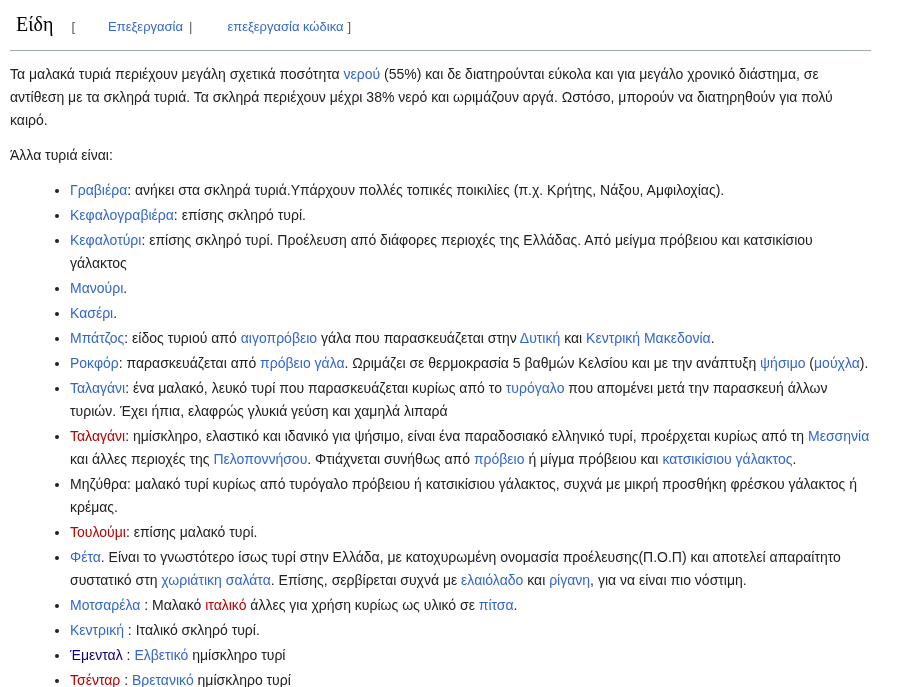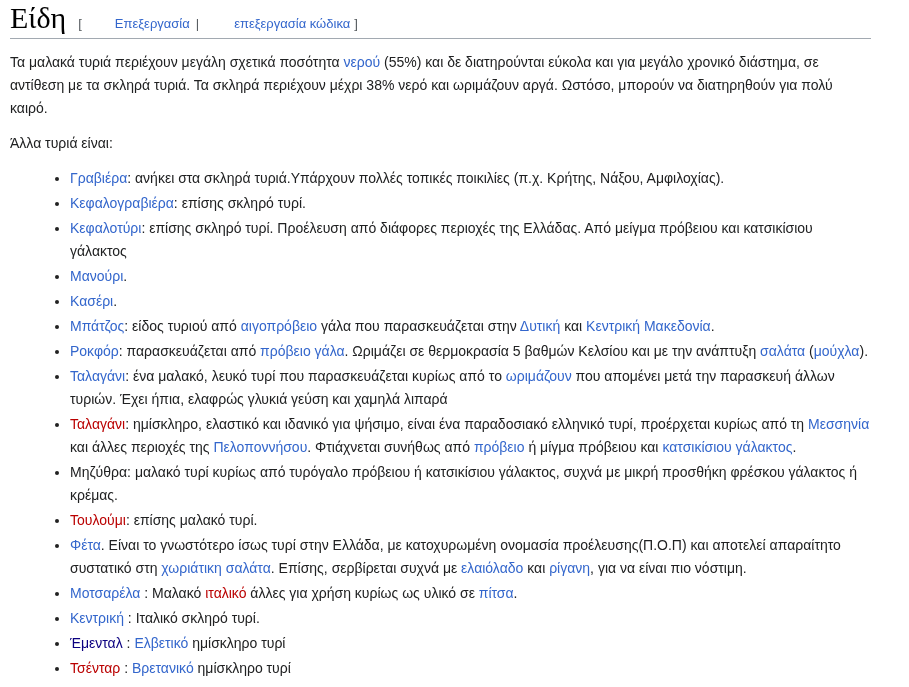--- a/index.html
+++ b/index.html
@@ -22,24 +22,24 @@
   }
   .heading-row{
     border-bottom:1px solid var(--rule);
     padding-bottom:6px;
     margin:0;
     display:flex;
     align-items:baseline;
   }
   h2.page-title{
     font-family:"Liberation Serif", serif;
-    font-size:30px;
+    font-size:20px;
     font-weight:normal;
     line-height:28px;
-    margin:0;
+    margin:6px;
     color:#000;
     text-align:center;
   }
   .editsection{
     font-size:13px;
     line-height:16px;
     margin-left:12px;
     color:var(--editgray);
     white-space:nowrap;
   }
@@ -80,22 +80,22 @@
 
 <p>Άλλα τυριά είναι:</p>
 
 <ul class="cheese-list">
     <li><a class="seg-link" href="#">Γραβιέρα</a><span class="seg-text">: ανήκει στα σκληρά τυριά.Υπάρχουν πολλές τοπικές ποικιλίες (π.χ. Κρήτης, Νάξου, Αμφιλοχίας).</span></li>
     <li><a class="seg-link" href="#">Κεφαλογραβιέρα</a><span class="seg-text">: επίσης σκληρό τυρί.</span></li>
     <li><a class="seg-link" href="#">Κεφαλοτύρι</a><span class="seg-text">: επίσης σκληρό τυρί. Προέλευση από διάφορες περιοχές της Ελλάδας. Από μείγμα πρόβειου και κατσικίσιου γάλακτος</span></li>
     <li><a class="seg-link" href="#">Μανούρι</a><span class="seg-text">.</span></li>
     <li><a class="seg-link" href="#">Κασέρι</a><span class="seg-text">.</span></li>
     <li><a class="seg-link" href="#">Μπάτζος</a><span class="seg-text">: είδος τυριού από </span><a class="seg-link" href="#">αιγοπρόβειο</a><span class="seg-text"> γάλα που παρασκευάζεται στην </span><a class="seg-link" href="#">Δυτική</a><span class="seg-text"> και </span><a class="seg-link" href="#">Κεντρική Μακεδονία</a><span class="seg-text">.</span></li>
-    <li><a class="seg-link" href="#">Ροκφόρ</a><span class="seg-text">: παρασκευάζεται από </span><a class="seg-link" href="#">πρόβειο γάλα</a><span class="seg-text">. Ωριμάζει σε θερμοκρασία 5 βαθμών Κελσίου και με την ανάπτυξη </span><a class="seg-link" href="#">σαλάτα</a><span class="seg-text"> (</span><a class="seg-link" href="#">μούχλα</a><span class="seg-text">).</span></li>
-    <li><a class="seg-link" href="#">Ταλαγάνι</a><span class="seg-text">: ένα μαλακό, λευκό τυρί που παρασκευάζεται κυρίως από το </span><a class="seg-link" href="#">ωριμάζουν</a><span class="seg-text"> που απομένει μετά την παρασκευή άλλων τυριών. Έχει ήπια, ελαφρώς γλυκιά γεύση και χαμηλά λιπαρά</span></li>
+    <li><a class="seg-link" href="#">Ροκφόρ</a><span class="seg-text">: παρασκευάζεται από </span><a class="seg-link" href="#">πρόβειο γάλα</a><span class="seg-text">. Ωριμάζει σε θερμοκρασία 5 βαθμών Κελσίου και με την ανάπτυξη </span><a class="seg-link" href="#">ψήσιμο</a><span class="seg-text"> (</span><a class="seg-link" href="#">μούχλα</a><span class="seg-text">).</span></li>
+    <li><a class="seg-link" href="#">Ταλαγάνι</a><span class="seg-text">: ένα μαλακό, λευκό τυρί που παρασκευάζεται κυρίως από το </span><a class="seg-link" href="#">τυρόγαλο</a><span class="seg-text"> που απομένει μετά την παρασκευή άλλων τυριών. Έχει ήπια, ελαφρώς γλυκιά γεύση και χαμηλά λιπαρά</span></li>
     <li><a class="seg-redlink" href="#">Ταλαγάνι</a><span class="seg-text">: ημίσκληρο, ελαστικό και ιδανικό για ψήσιμο, είναι ένα παραδοσιακό ελληνικό τυρί, προέρχεται κυρίως από τη </span><a class="seg-link" href="#">Μεσσηνία</a><span class="seg-text"> και άλλες περιοχές της </span><a class="seg-link" href="#">Πελοποννήσου</a><span class="seg-text">. Φτιάχνεται συνήθως από </span><a class="seg-link" href="#">πρόβειο</a><span class="seg-text"> ή μίγμα πρόβειου και </span><a class="seg-link" href="#">κατσικίσιου γάλακτος</a><span class="seg-text">.</span></li>
     <li><span class="seg-text">Μηζύθρα: μαλακό τυρί κυρίως από τυρόγαλο πρόβειου ή κατσικίσιου γάλακτος, συχνά με μικρή προσθήκη φρέσκου γάλακτος ή κρέμας.</span></li>
     <li><a class="seg-redlink" href="#">Τουλούμι</a><span class="seg-text">: επίσης μαλακό τυρί.</span></li>
     <li><a class="seg-link" href="#">Φέτα</a><span class="seg-text">. Είναι το γνωστότερο ίσως τυρί στην Ελλάδα, με κατοχυρωμένη ονομασία προέλευσης(Π.Ο.Π) και αποτελεί απαραίτητο συστατικό στη </span><a class="seg-link" href="#">χωριάτικη σαλάτα</a><span class="seg-text">. Επίσης, σερβίρεται συχνά με </span><a class="seg-link" href="#">ελαιόλαδο</a><span class="seg-text"> και </span><a class="seg-link" href="#">ρίγανη</a><span class="seg-text">, για να είναι πιο νόστιμη.</span></li>
     <li><a class="seg-link" href="#">Μοτσαρέλα</a><span class="seg-text"> : Μαλακό </span><a class="seg-redlink" href="#">ιταλικό</a><span class="seg-text"> άλλες για χρήση κυρίως ως υλικό σε </span><a class="seg-link" href="#">πίτσα</a><span class="seg-text">.</span></li>
     <li><a class="seg-link" href="#">Κεντρική</a><span class="seg-text"> : Ιταλικό σκληρό τυρί.</span></li>
     <li><a class="seg-visited" href="#">Έμενταλ</a><span class="seg-text"> : </span><a class="seg-link" href="#">Ελβετικό</a><span class="seg-text"> ημίσκληρο τυρί</span></li>
     <li><a class="seg-redlink" href="#">Τσένταρ</a><span class="seg-text"> : </span><a class="seg-link" href="#">Βρετανικό</a><span class="seg-text"> ημίσκληρο τυρί</span></li>
   </ul>
 

